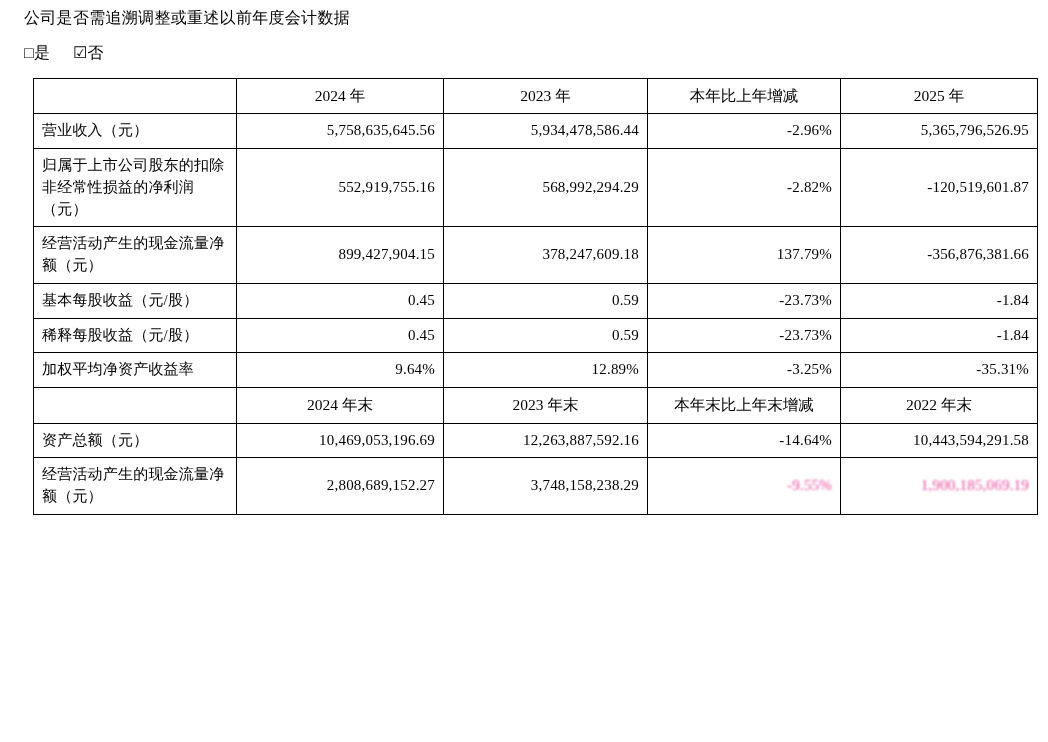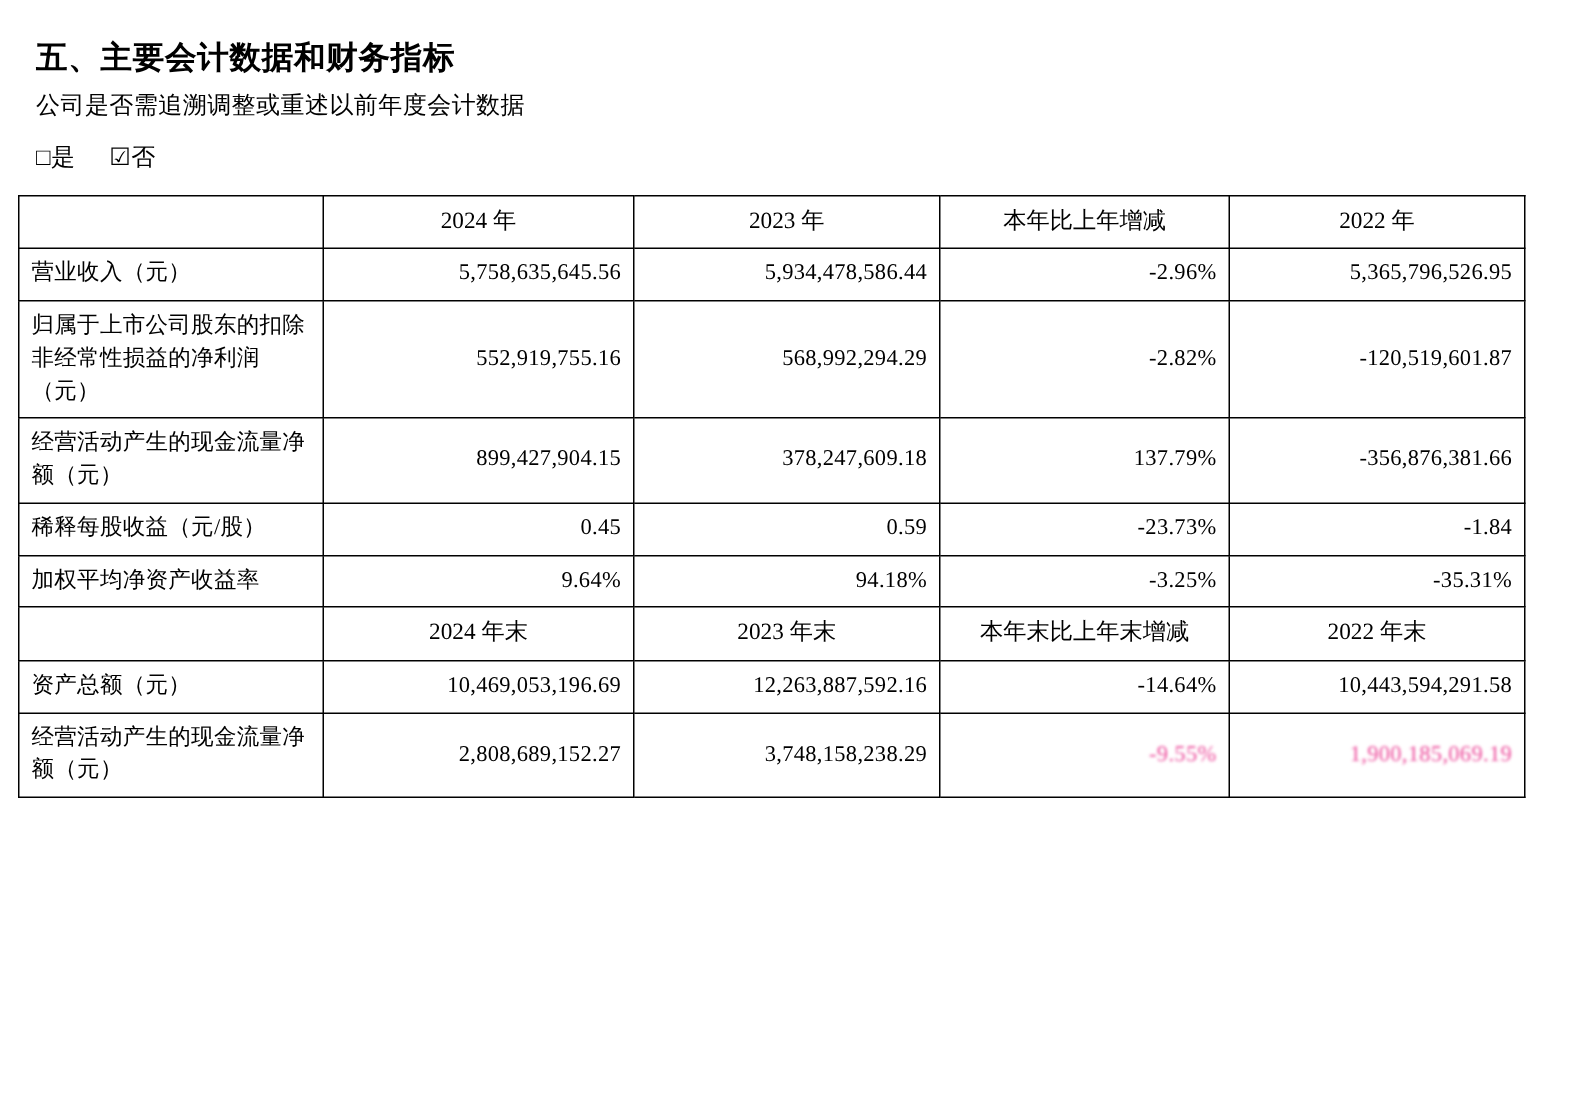--- a/index.html
+++ b/index.html
@@ -42,21 +42,21 @@
   .checkline .box {
     display: inline-block;
     margin-right: 2px;
   }
   .checkline .gap {
     display: inline-block;
     width: 12px;
   }
   table.fin {
     border-collapse: collapse;
-    margin: 14px 0 0 12px;
+    margin: 14px 0 0 33px;
     width: 1004px;
     table-layout: fixed;
     font-size: 15px;
   }
   table.fin td {
     border: 1px solid #000000;
     padding: 6px 8px;
     vertical-align: middle;
     line-height: 1.45;
   }
@@ -86,21 +86,20 @@
   .blurred {
     color: #ec4899;
     filter: blur(0.9px);
   }
 </style>
 </head>
 <body>
 
 <div class="page">
 
-  <div class="section-title">五、主要会计数据和财务指标</div>
 
   <div class="para">公司是否需追溯调整或重述以前年度会计数据</div>
 
   <div class="checkline">
     <span class="box">□是</span>
     <span class="gap"></span>
     <span class="box">☑否</span>
   </div>
 
   <table class="fin">
@@ -110,21 +109,21 @@
         <col class="c2">
         <col class="c3">
         <col class="c4">
     </colgroup>
     <tbody>
       <tr class="hdrrow">
         <td class="head blank"></td>
         <td class="head">2024 年</td>
         <td class="head">2023 年</td>
         <td class="head">本年比上年增减</td>
-        <td class="head">2022 年</td>
+        <td class="head">2025 年</td>
       </tr>
 
       <tr>
         <td class="label">营业收入（元）</td>
         <td class="num">5,758,635,645.56</td>
         <td class="num">5,934,478,586.44</td>
         <td class="num">-2.96%</td>
         <td class="num">5,365,796,526.95</td>
       </tr>
 
@@ -138,33 +137,40 @@
       </tr>
 
       <tr>
         <td class="label">经营活动产生的现金流量净额（元）</td>
         <td class="num">899,427,904.15</td>
         <td class="num">378,247,609.18</td>
         <td class="num">137.79%</td>
         <td class="num">-356,876,381.66</td>
       </tr>
 
+      <tr>
+        <td class="label">基本每股收益（元/股）</td>
+        <td class="num">0.45</td>
+        <td class="num">0.59</td>
+        <td class="num">-23.73%</td>
+        <td class="num">-1.84</td>
+      </tr>
 
       <tr>
         <td class="label">稀释每股收益（元/股）</td>
         <td class="num">0.45</td>
         <td class="num">0.59</td>
         <td class="num">-23.73%</td>
         <td class="num">-1.84</td>
       </tr>
 
       <tr>
         <td class="label">加权平均净资产收益率</td>
         <td class="num">9.64%</td>
-        <td class="num">94.18%</td>
+        <td class="num">12.89%</td>
         <td class="num">-3.25%</td>
         <td class="num">-35.31%</td>
       </tr>
 
       <tr class="hdrrow">
         <td class="head blank"></td>
         <td class="head">2024 年末</td>
         <td class="head">2023 年末</td>
         <td class="head">本年末比上年末增减</td>
         <td class="head">2022 年末</td>

